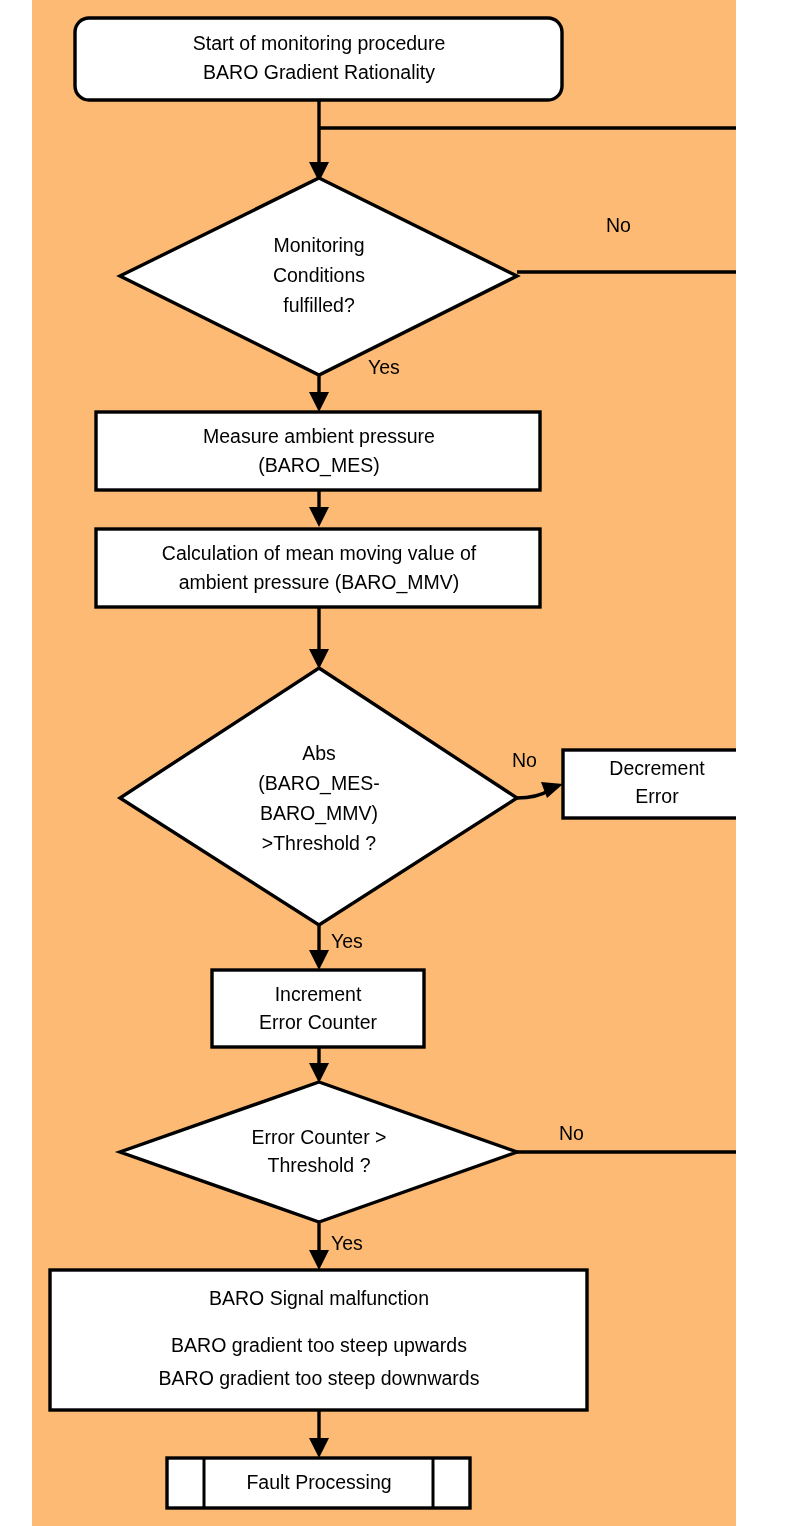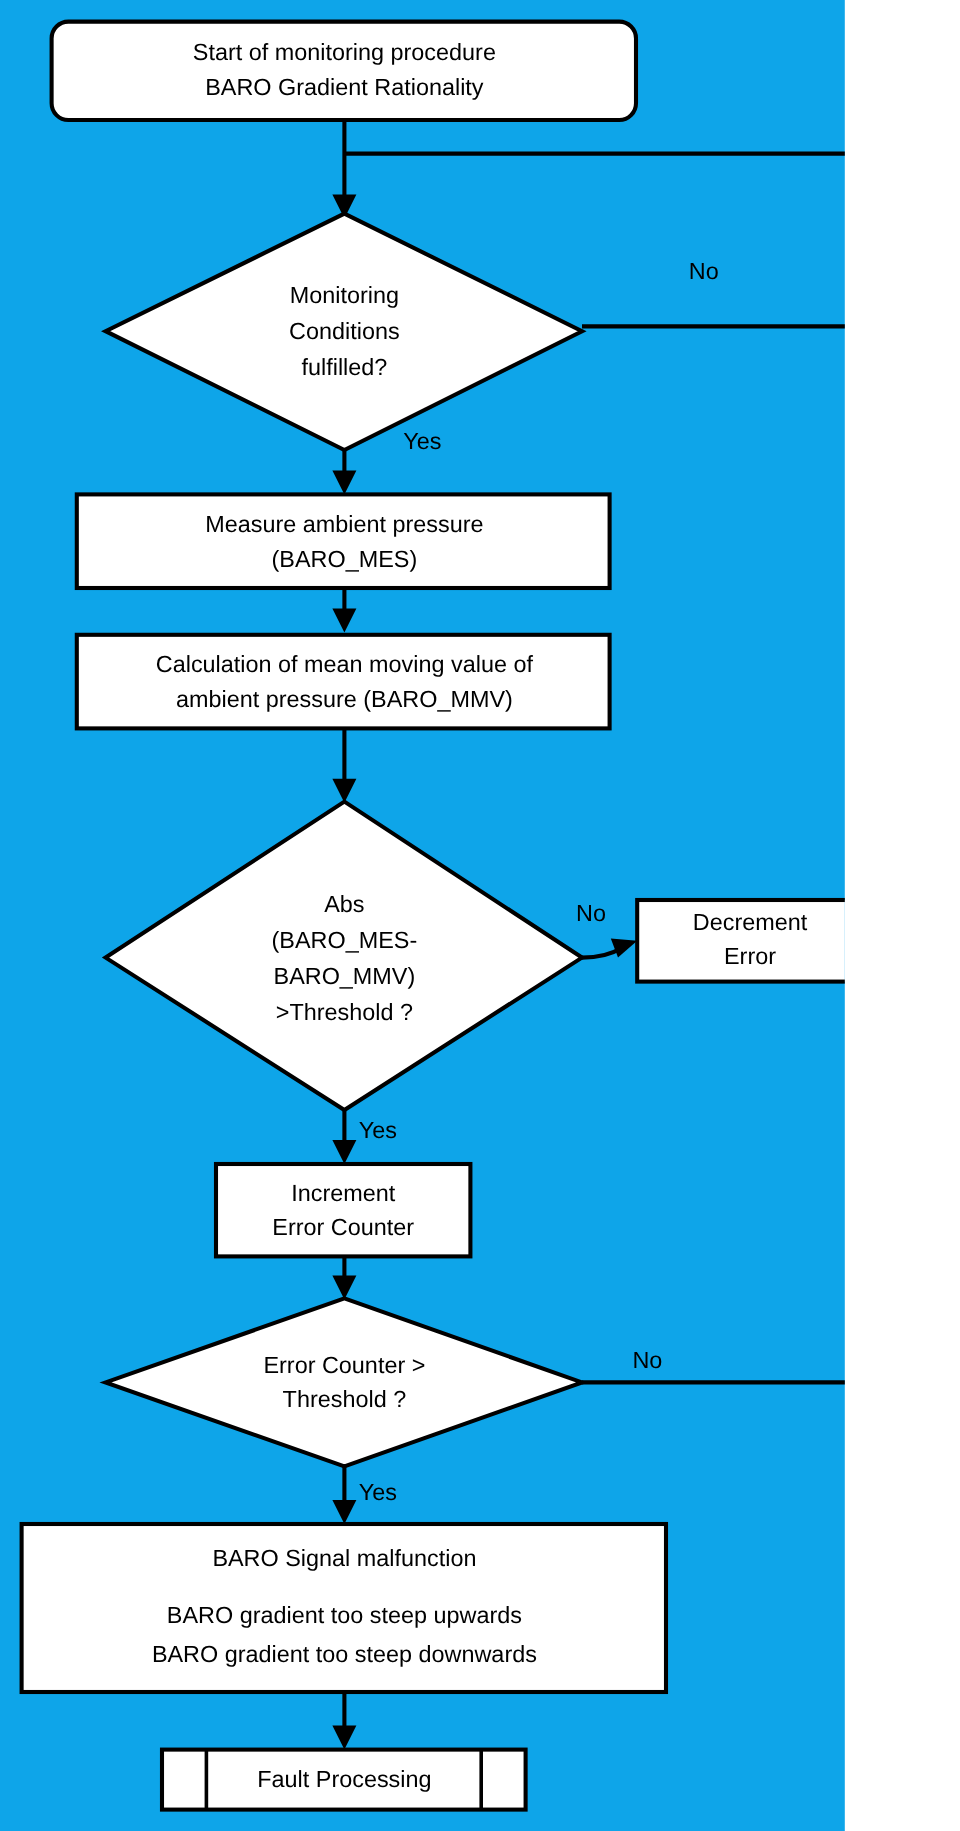--- a/index.html
+++ b/index.html
@@ -4,23 +4,24 @@
 <style>
   html, body {
     margin: 0;
     padding: 0;
     background: #ffffff;
   }
   #flowchart-root {
     position: relative;
     width: 704px;
     height: 1526px;
-    background: #0ea5e9;
+    background: #fdba74;
     font-family: "Liberation Sans", sans-serif;
     overflow: hidden;
+    margin-left: 32px;
   }
   #flow-svg {
     position: absolute;
     top: 0;
     left: 0;
     width: 800px;
     height: 1526px;
   }
   .node-text {
     font-family: "Liberation Sans", sans-serif;

